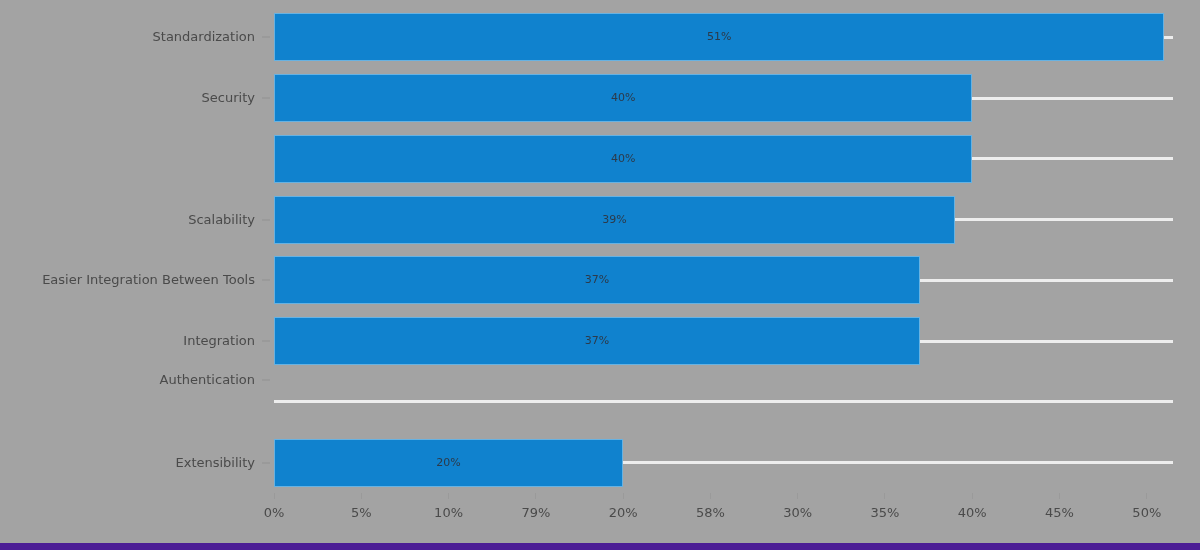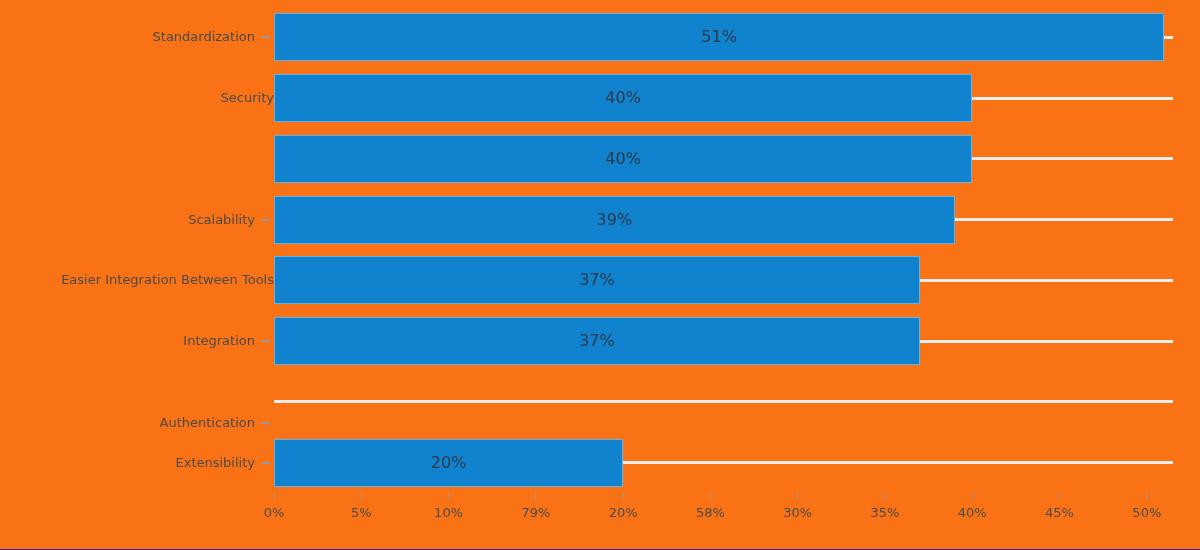--- a/index.html
+++ b/index.html
@@ -10,22 +10,22 @@
   body {
     width: 1200px; height: 550px;
     font-family: "DejaVu Sans", sans-serif;
     overflow: hidden;
     position: relative;
   }
 
   #chart-root {
     position: absolute;
     inset: 0;
-    background: #f97316;
-    border-bottom: 1px solid #4c1d95;
+    background: #a3a3a3;
+    border-bottom: 7px solid #4c1d95;
   }
 
   
   .plot-area {
     position: absolute;
     left: 274px;
     top: 7px;
     width: 899px;
     height: 486px;
   }
@@ -50,21 +50,21 @@
     position: absolute;
     left: 0; top: 0; bottom: 0;
     background: #1082ce;
     border: 1px solid #67b2e2;
   }
   .bar-label {
     position: absolute;
     top: 0;
     height: 48px;
     line-height: 48px;
-    font-size: 16px;
+    font-size: 11px;
     color: #2c3a4a;
     text-align: center;
     white-space: nowrap;
     pointer-events: none;
   }
 
   
   .y-axis {
     position: absolute;
     left: 0;
@@ -125,37 +125,37 @@
 </head>
 <body>
 
 <div id="chart-root">
 
   <div class="y-axis">
       <div class="y-tick" style="top: 20.375px;">
         <span class="y-tick-text" style="color: rgb(74, 74, 74);">Standardization</span>
         <span class="y-tick-mark"></span>
       </div>
-      <div class="y-tick" style="top: 81.125px; flex-direction: column;">
+      <div class="y-tick" style="top: 81.125px;">
         <span class="y-tick-text" style="color: rgb(74, 74, 74);">Security</span>
         <span class="y-tick-mark"></span>
       </div>
       <div class="y-tick" style="top: 202.625px;">
         <span class="y-tick-text" style="color: rgb(74, 74, 74);">Scalability</span>
         <span class="y-tick-mark"></span>
       </div>
-      <div class="y-tick" style="top: 263.375px; flex-direction: column;">
+      <div class="y-tick" style="top: 263.375px;">
         <span class="y-tick-text" style="color: rgb(74, 74, 74);">Easier Integration Between Tools</span>
         <span class="y-tick-mark"></span>
       </div>
       <div class="y-tick" style="top: 324.125px;">
         <span class="y-tick-text" style="color: rgb(74, 74, 74);">Integration</span>
         <span class="y-tick-mark"></span>
       </div>
-      <div class="y-tick" style="top: 406px;">
+      <div class="y-tick" style="top: 363px;">
         <span class="y-tick-text" style="color: rgb(74, 74, 74);">Authentication</span>
         <span class="y-tick-mark"></span>
       </div>
       <div class="y-tick" style="top: 445.625px; text-align: center;">
         <span class="y-tick-text" style="color: rgb(74, 74, 74);">Extensibility</span>
         <span class="y-tick-mark"></span>
       </div>
     </div>
 
   <div class="plot-area">

